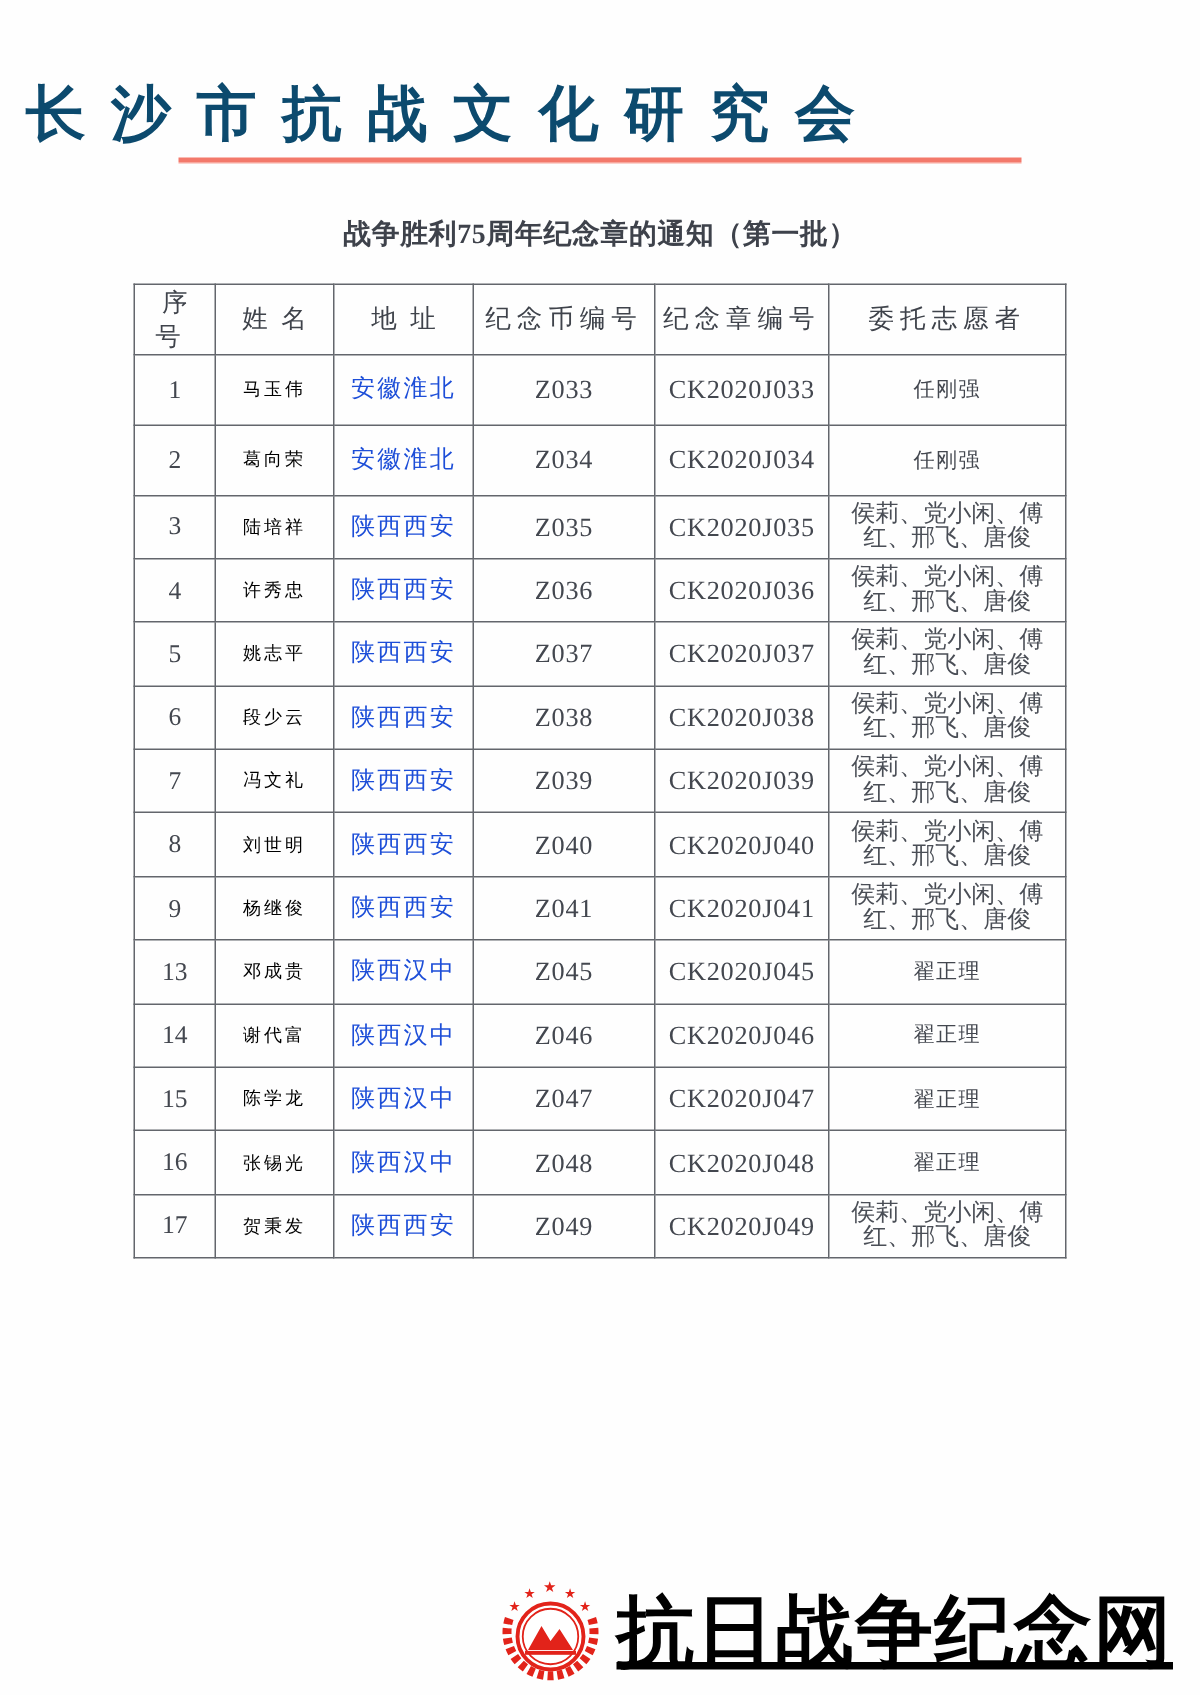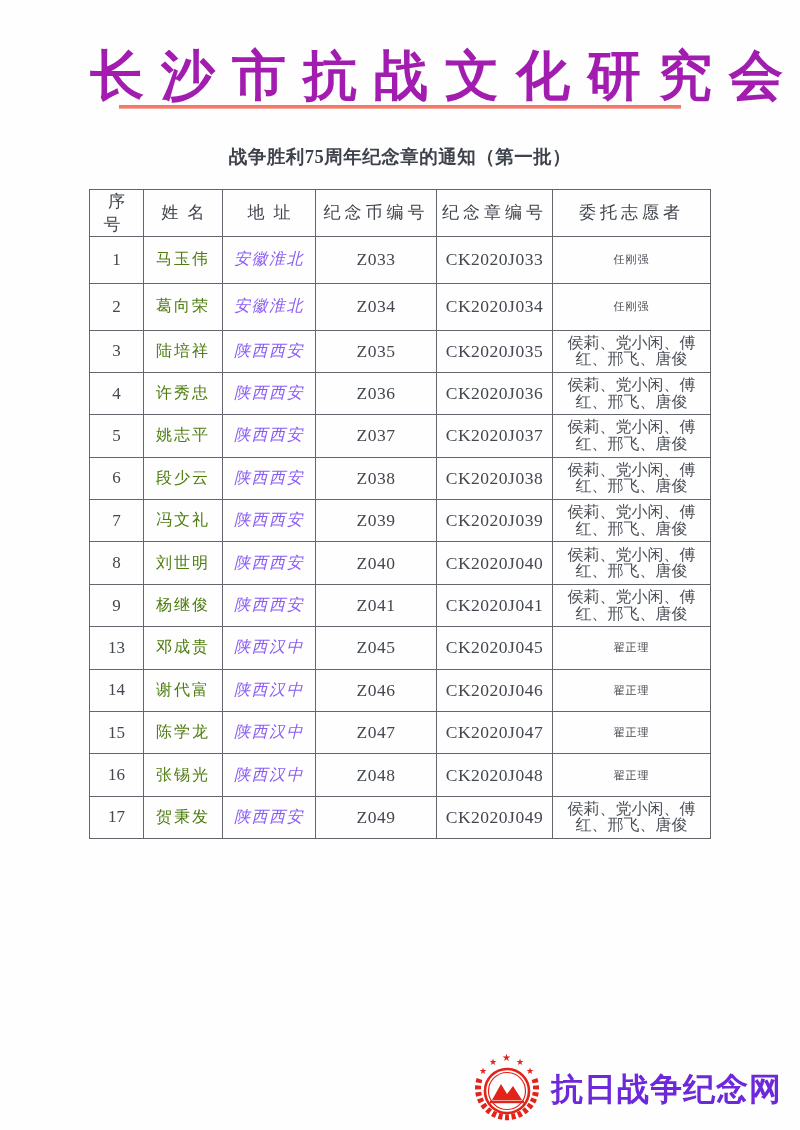--- a/index.html
+++ b/index.html
@@ -10,25 +10,25 @@
     color:#41454d;
     position:relative;
     overflow:hidden;
   }
   .doc{width:800px;height:1130px;position:relative;}
 
   
   .org-title{
     margin:0;
     padding-top:52px;
-    text-align:right;
-    font-size:54px;
+    text-align:left;
+    font-size:40px;
     line-height:48px;
     font-weight:bold;
-    color:#a21caf;
+    color:#0c4a6e;
     letter-spacing:17px;
     text-indent:17px; 
     white-space:nowrap;
   }
   .title-rule{
     width:562px;
     height:0;
     margin:5px auto 0 auto;
     border-top:3px solid #f3796b;
     border-bottom:1px solid #f8a79d;
@@ -63,24 +63,24 @@
     height:40px;
     font-size:17px;
     font-weight:normal;
     color:#3f434b;
     letter-spacing:4px;
   }
   table.roster th.wide-space{letter-spacing:9px;text-indent:9px;}
   table.roster tr{height:42.4px;}
   table.roster tr.tall{height:47px;}
   td.seq{font-size:17px;color:#43474f;}
-  td.name{font-size:16px;letter-spacing:2px;color:#4d7c0f;}
-  td.addr{font-size:16px;letter-spacing:1.5px;color:#8b5cf6;font-style:italic;}
+  td.name{font-size:12px;letter-spacing:2px;color:#000000;}
+  td.addr{font-size:16px;letter-spacing:1.5px;color:#1d4ed8;}
   td.code{font-size:17.5px;letter-spacing:0.5px;color:#43474f;}
-  td.vol{font-size:11px;letter-spacing:1px;color:#43474f;}
+  td.vol{font-size:14px;letter-spacing:1px;color:#43474f;}
   td.vol.multi{
     font-size:16px;
     line-height:16.5px;
     letter-spacing:0;
     color:#4a4e56;
     padding:2px 6px;
   }
 
   
   .footer-brand{
@@ -88,25 +88,26 @@
     top:1053px;
     right:18px;
     display:flex;
     align-items:center;
     gap:8px;
   }
   .footer-brand .emblem{width:72px;height:72px;flex:0 0 auto;}
   .site-name{
     font-family:"Liberation Serif","DejaVu Serif",serif;
     font-weight:bold;
-    font-size:32px;
-    color:#6d28d9;
+    font-size:52px;
+    color:#000000;
     letter-spacing:1px;
     white-space:nowrap;
     line-height:72px;
+    text-decoration:underline;
   }
 </style>
 </head>
 <body>
 
 <div class="doc">
 
   <h1 class="org-title">长沙市抗战文化研究会</h1>
   <div class="title-rule"></div>
 

